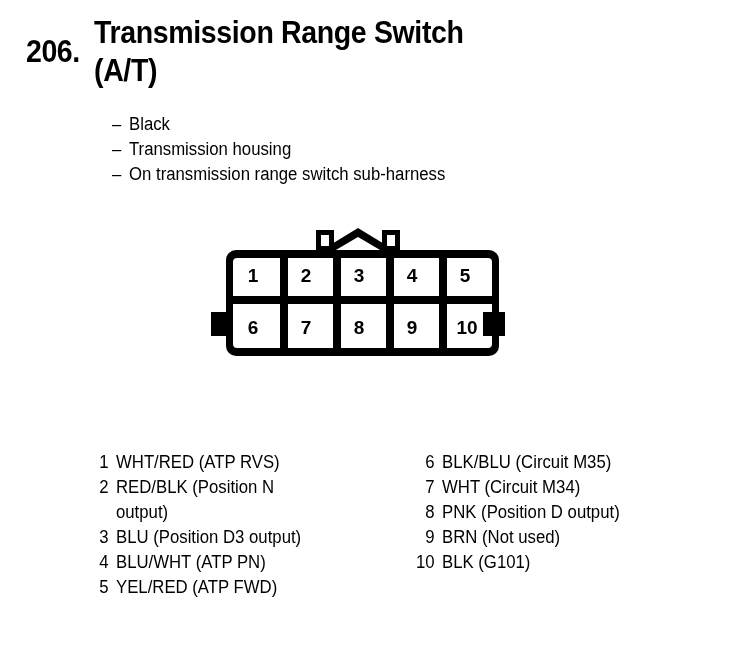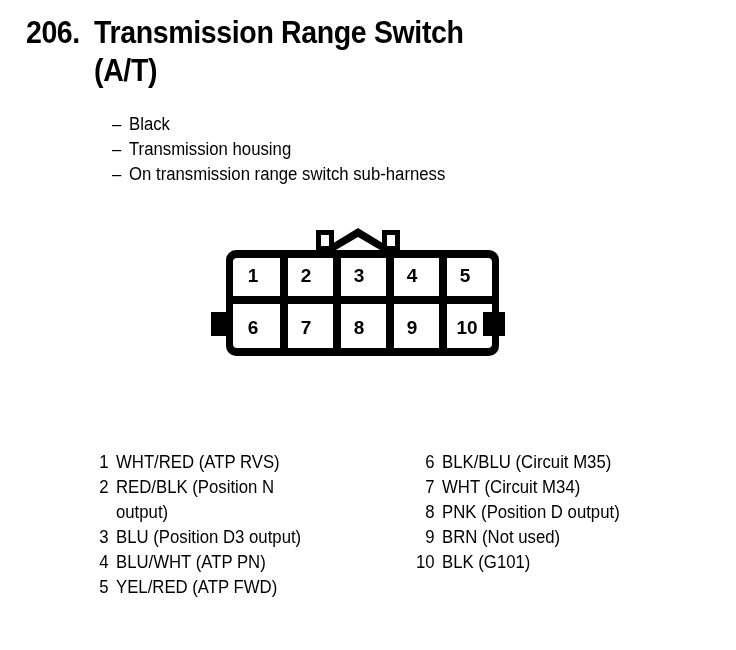--- a/index.html
+++ b/index.html
@@ -20,21 +20,21 @@
 
   
   .header {
     position: absolute;
     left: 26px;
     top: 14px;
     width: 560px;
   }
   .title-row {
     display: flex;
-    align-items: flex-start;
+    align-items: center;
   }
   .title-num {
     font-size: 31px;
     font-weight: bold;
     line-height: 38px;
     letter-spacing: -0.5px;
     transform: scaleX(0.92);
     transform-origin: left top;
     white-space: nowrap;
   }

